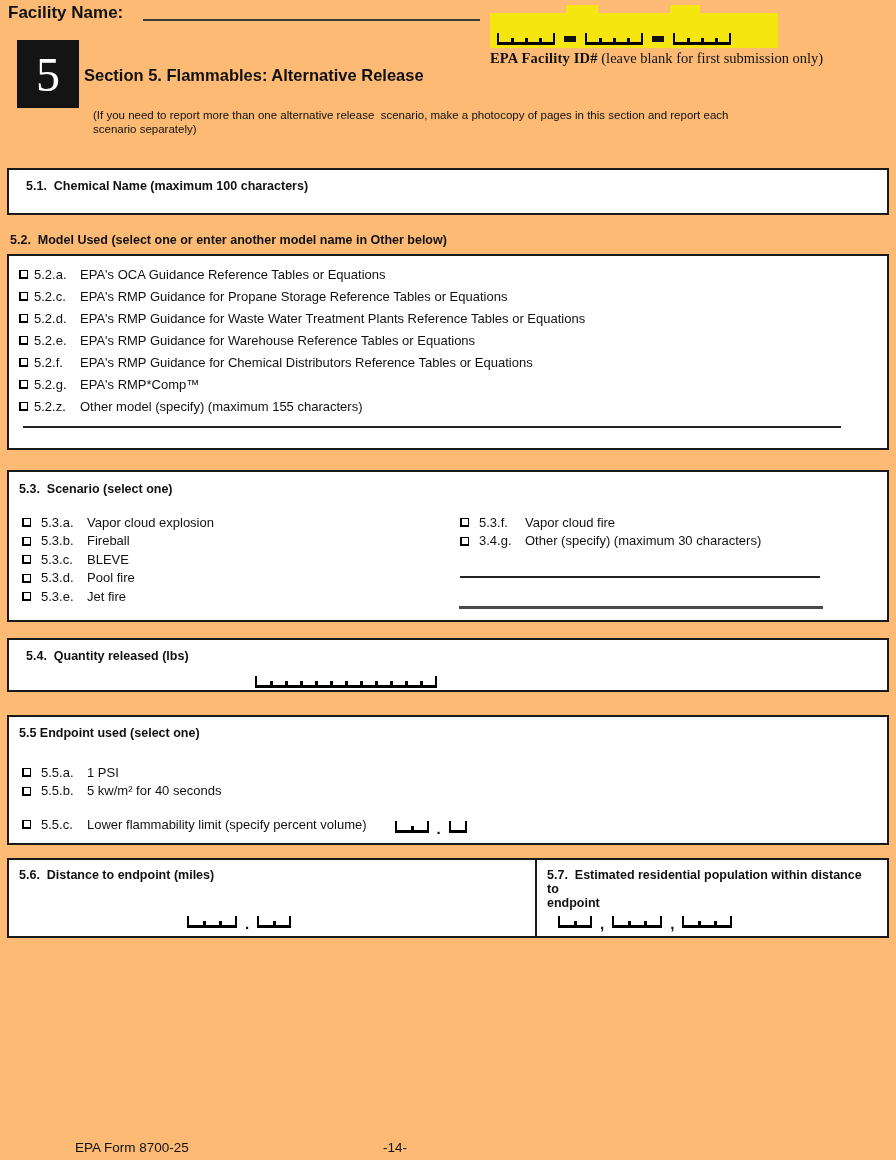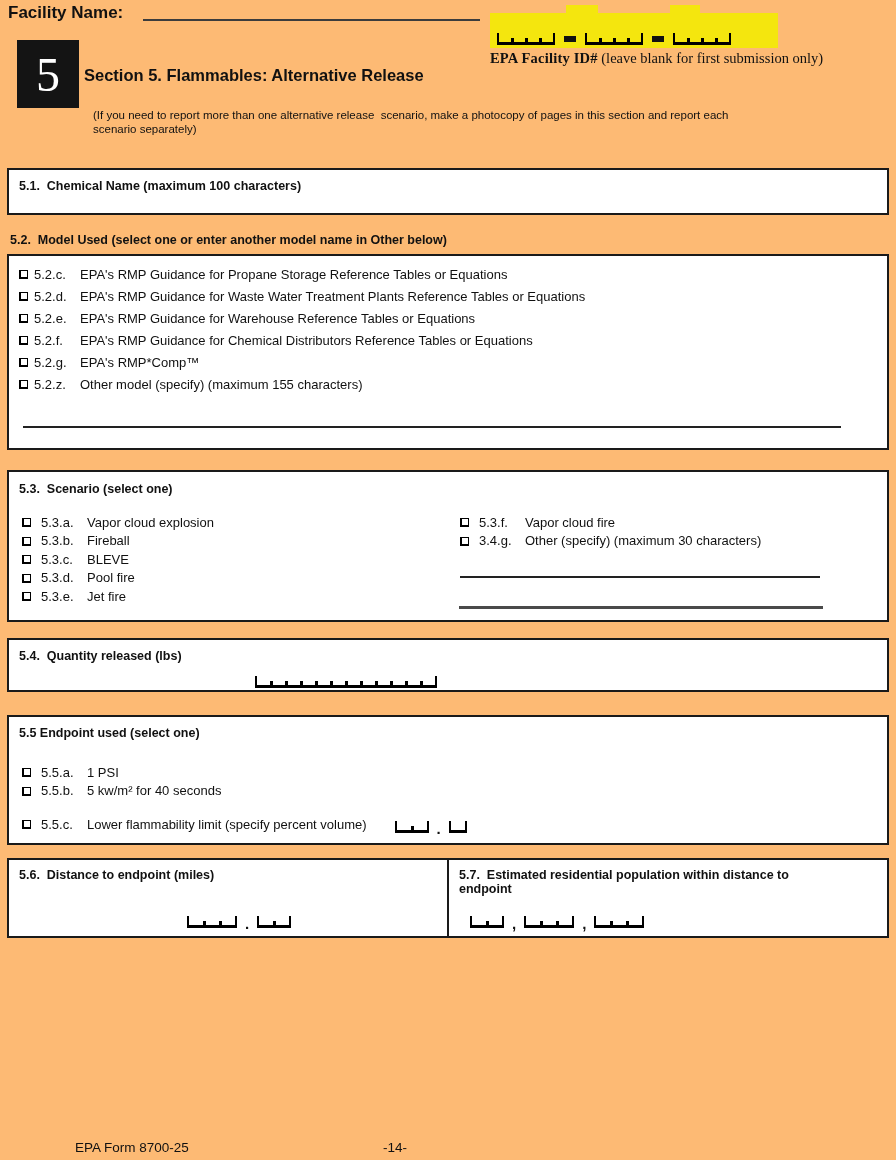--- a/index.html
+++ b/index.html
@@ -28,21 +28,21 @@
 
   .sec-badge { position:absolute; left:17px; top:40px; width:62px; height:68px;
     background:#141414; color:#fff; font-family:"Liberation Serif", serif;
     font-size:48px; display:flex; align-items:center; justify-content:center; }
   .sec-title { position:absolute; left:84px; top:66px; font-size:16.5px; font-weight:bold; }
   .sec-note  { position:absolute; left:93px; top:108px; width:710px; font-size:11.5px; line-height:14px; }
 
   
   .box { position:absolute; left:7px; width:882px; border:2px solid #1a1a1a; background:#fff; }
   .box-title { font-size:12.5px; font-weight:bold; }
-  .pad-title { padding:9px 10px 0 10px; }
+  .pad-title { padding:9px 10px 0 17px; }
 
   .box51 { top:168px; height:47px; }
   .s52-outside-title { position:absolute; left:10px; top:233px; font-size:12.5px; font-weight:bold; }
   .box52 { top:254px; height:196px; }
   .box52-list { position:absolute; left:10px; top:7px; right:10px; }
   .box52 .chk-row { height:22px; }
   .box52 .chk { margin-right:6px; }
   .s52-line { position:absolute; left:14px; top:170px; width:818px; border-bottom:2px solid #222; }
 
   .box53 { top:470px; height:152px; }
@@ -57,21 +57,21 @@
   .qty-comb { position:absolute; left:246px; top:36px; }
 
   .box55 { top:715px; height:130px; }
   .s55-title { position:absolute; left:10px; top:9px; }
   .s55-list  { position:absolute; left:13px; top:46px; }
   .box55 .chk-row { height:18.5px; }
   .s55-row-c { position:absolute; left:13px; top:98px; display:flex; align-items:center; }
   .lfl-comb  { margin-left:28px; position:relative; top:3px; }
 
   .box5657 { top:858px; height:80px; display:flex; }
-  .cell56 { width:440px; border-right:2px solid #1a1a1a; position:relative; }
+  .cell56 { width:528px; border-right:2px solid #1a1a1a; position:relative; }
   .cell57 { flex:1; position:relative; }
   .cell56 .box-title { padding:8px 0 0 10px; }
   .cell57 .box-title { padding:8px 20px 0 10px; }
   .dist-comb { position:absolute; left:178px; top:56px; }
   .pop-comb  { position:absolute; left:21px;  top:56px; }
 
   
   .chk-row { display:flex; align-items:center; }
   .chk { width:9px; height:9px; flex:none; display:inline-block;
     border:1.5px solid #000; border-left-width:2.5px; border-bottom-width:2.5px;
@@ -139,20 +139,25 @@
 
   <div class="box box51">
     <div class="box-title pad-title pre">5.1.  Chemical Name (maximum 100 characters)</div>
   </div>
 
   <div class="s52-outside-title pre">5.2.  Model Used (select one or enter another model name in Other below)</div>
   <div class="box box52">
     <div class="box52-list">
       <div class="chk-row">
         <span class="chk"></span>
+        <span class="code">5.2.a.</span>
+        <span class="lbl">EPA's OCA Guidance Reference Tables or Equations</span>
+      </div>
+      <div class="chk-row">
+        <span class="chk"></span>
         <span class="code">5.2.c.</span>
         <span class="lbl">EPA's RMP Guidance for Propane Storage Reference Tables or Equations</span>
       </div>
       <div class="chk-row">
         <span class="chk"></span>
         <span class="code">5.2.d.</span>
         <span class="lbl">EPA's RMP Guidance for Waste Water Treatment Plants Reference Tables or Equations</span>
       </div>
       <div class="chk-row">
         <span class="chk"></span>

